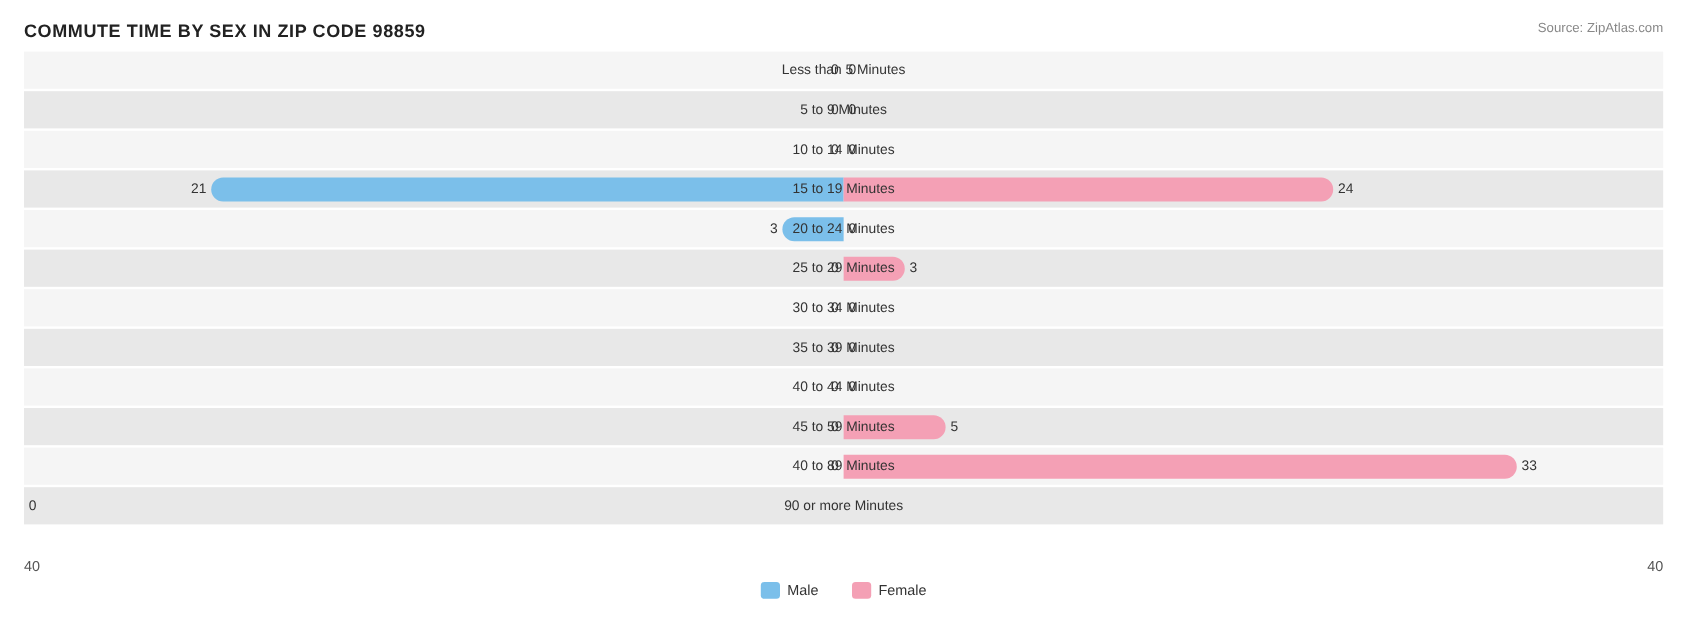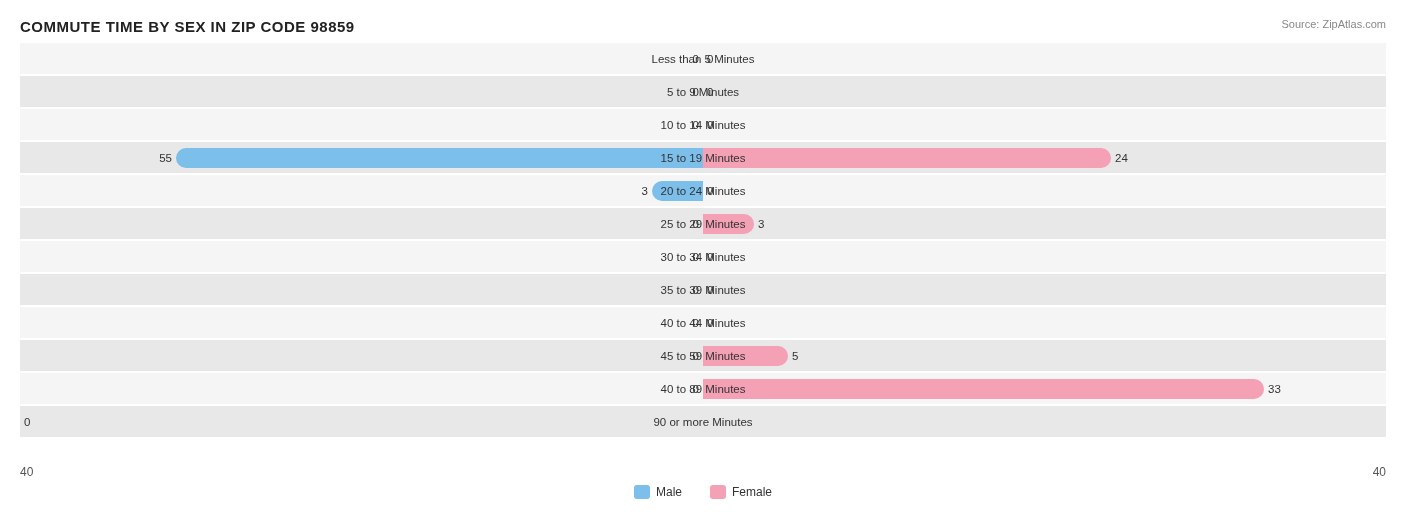--- a/index.html
+++ b/index.html
@@ -173,21 +173,21 @@
           <span class="male-value" style="right: 4px;">0</span>
         </div>
         <div class="female-side">
           <span class="female-value" style="left: 4px;">0</span>
         </div>
         <div class="label-center">10 to 14 Minutes</div>
       </div>
       <div class="row">
         <div class="male-side">
           <div class="bar-male" style="width: 527px; right: 0px;"></div>
-          <span class="male-value" style="right: 531px;">55</span>
+          <span class="male-value" style="right: 531px;">21</span>
         </div>
         <div class="female-side">
           <div class="bar-female" style="width: 408px; left: 0px;"></div>
           <span class="female-value" style="left: 412px;">24</span>
         </div>
         <div class="label-center">15 to 19 Minutes</div>
       </div>
       <div class="row">
         <div class="male-side">
           <div class="bar-male" style="width: 51px; right: 0px;"></div>

